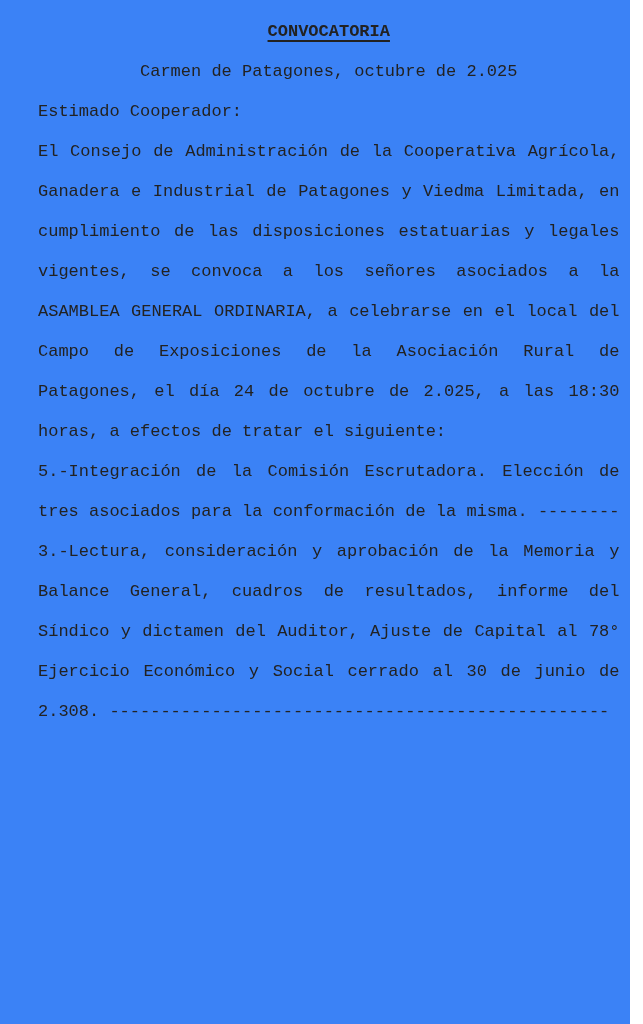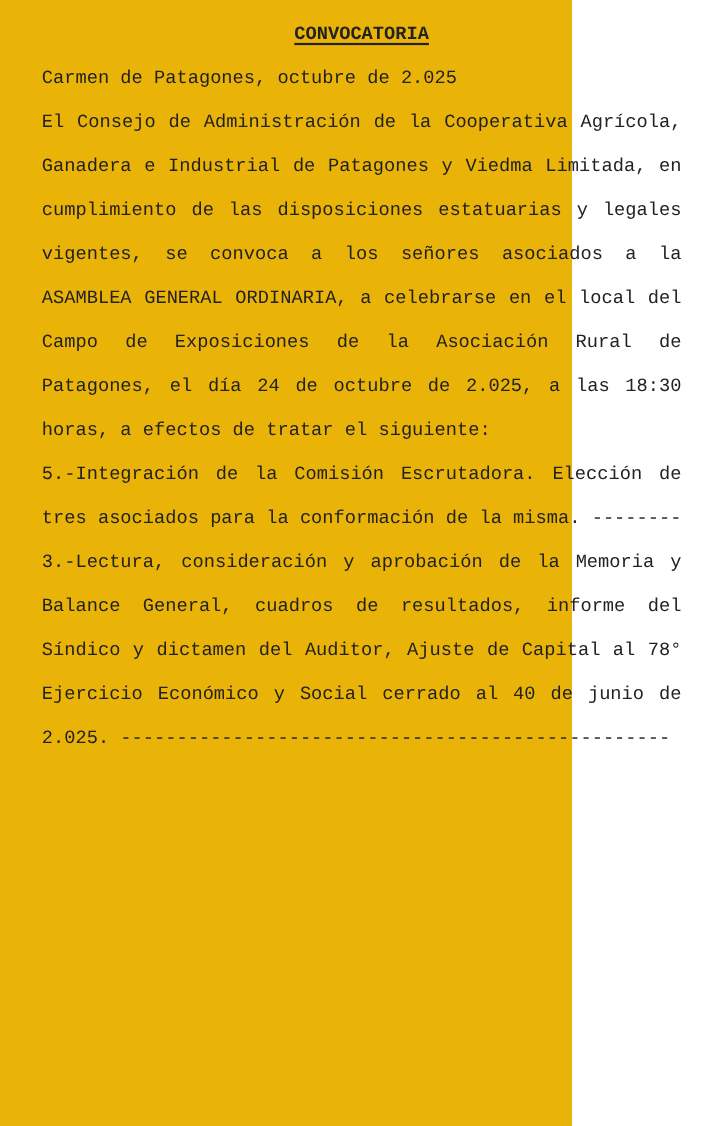--- a/index.html
+++ b/index.html
@@ -7,63 +7,64 @@
     padding: 0;
   }
   body {
     width: 643px;
     height: 1024px;
     background: #ffffff;
     overflow: hidden;
   }
   .page {
     box-sizing: border-box;
-    width: 520px;
+    width: 630px;
     height: 1024px;
     padding: 12px 0 0 38px;
-    background: #eab308;
+    background: #3b82f6;
     font-family: "Liberation Mono", "DejaVu Sans Mono", monospace;
     font-size: 17px;
     line-height: 40px;
     color: #222222;
   }
   .content {
     width: 57ch;
   }
   .heading {
     text-align: center;
     font-weight: bold;
   }
   .heading .u {
     text-decoration: underline;
     text-decoration-thickness: 2px;
     text-underline-offset: 4px;
   }
   .dateline {
-    text-align: left;
+    text-align: center;
   }
   .para {
     text-align: justify;
     margin: 0;
   }
 </style>
 </head>
 <body>
 
 <div class="page">
   <div class="content">
 
     <div class="heading">
       <span class="u">CONVOCATORIA</span>
     </div>
 
 
     <div class="dateline">Carmen de Patagones, octubre de 2.025</div>
 
+    <div class="salutation">Estimado Cooperador:</div>
 
     <p class="para">El Consejo de Administración de la Cooperativa Agrícola, Ganadera e Industrial de Patagones y Viedma Limitada, en cumplimiento de las disposiciones estatuarias y legales vigentes, se convoca a los señores asociados a la ASAMBLEA GENERAL ORDINARIA, a celebrarse en el local del Campo de Exposiciones de la Asociación Rural de Patagones, el día 24 de octubre de 2.025, a las 18:30 horas, a efectos de tratar el siguiente:</p>
 
 
     <p class="para">5.-Integración de la Comisión Escrutadora. Elección de tres asociados para la conformación de la misma. --------</p>
-    <p class="para">3.-Lectura, consideración y aprobación de la Memoria y Balance General, cuadros de resultados, informe del Síndico y dictamen del Auditor, Ajuste de Capital al 78° Ejercicio Económico y Social cerrado al 40 de junio de 2.025. -------------------------------------------------</p>
+    <p class="para">3.-Lectura, consideración y aprobación de la Memoria y Balance General, cuadros de resultados, informe del Síndico y dictamen del Auditor, Ajuste de Capital al 78° Ejercicio Económico y Social cerrado al 30 de junio de 2.308. -------------------------------------------------</p>
 
   </div>
 </div>
 
 </body></html>

